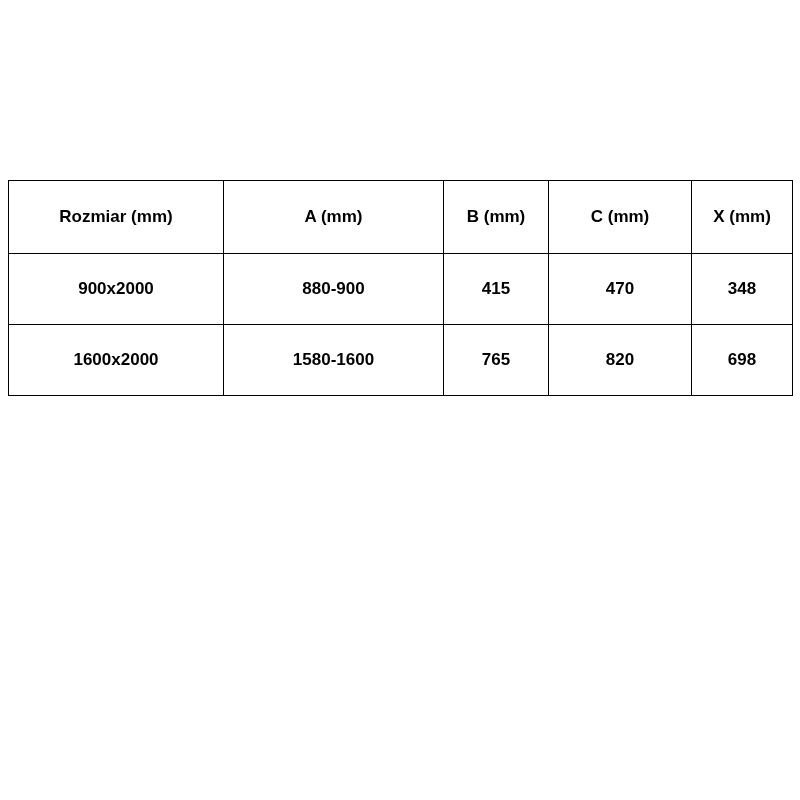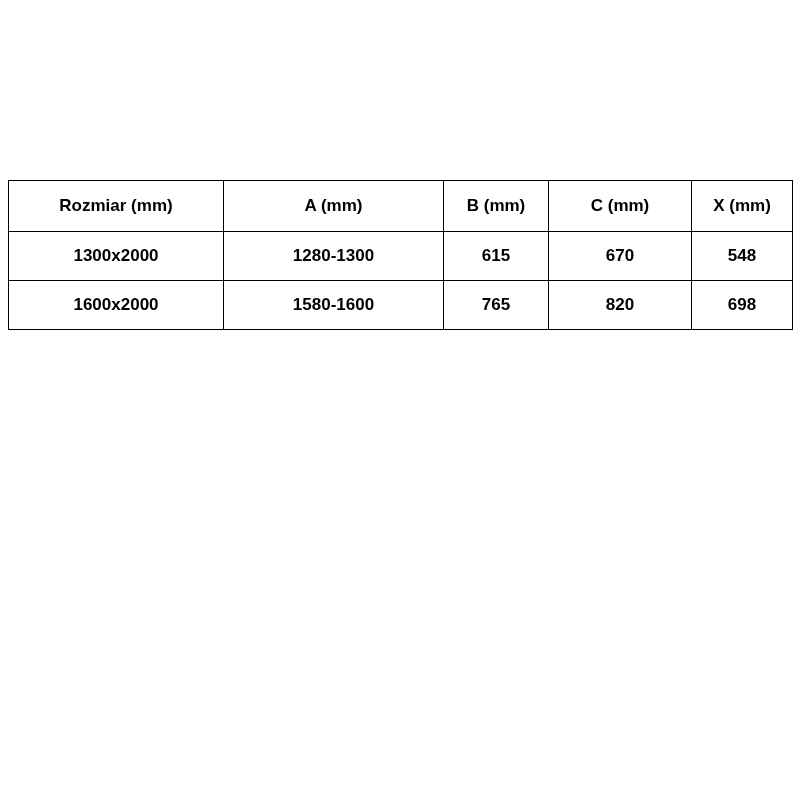--- a/index.html
+++ b/index.html
@@ -29,21 +29,21 @@
     border-collapse: collapse;
     width: 784px;
     table-layout: fixed;
   }
   table.spec td, table.spec th {
     border: 1px solid #000000;
     text-align: center;
     vertical-align: middle;
     font-weight: bold;
     font-size: 17px;
-    padding: 0;
+    padding: 11px;
     height: 48px;
     line-height: 48px;
     white-space: nowrap;
   }
   table.spec thead th {
     height: 50px;
     line-height: 50px;
     font-size: 17px;
   }
   col.c0 { width: 215px; }
@@ -69,25 +69,25 @@
         <tr>
           <th>Rozmiar (mm)</th>
           <th>A (mm)</th>
           <th>B (mm)</th>
           <th>C (mm)</th>
           <th>X (mm)</th>
         </tr>
       </thead>
       <tbody>
         <tr>
-          <td>1300x2000</td>
-          <td>1280-1300</td>
-          <td>615</td>
-          <td>670</td>
-          <td>548</td>
+          <td>900x2000</td>
+          <td>880-900</td>
+          <td>415</td>
+          <td>470</td>
+          <td>348</td>
         </tr>
         <tr>
           <td>1600x2000</td>
           <td>1580-1600</td>
           <td>765</td>
           <td>820</td>
           <td>698</td>
         </tr>
       </tbody>
     </table>

